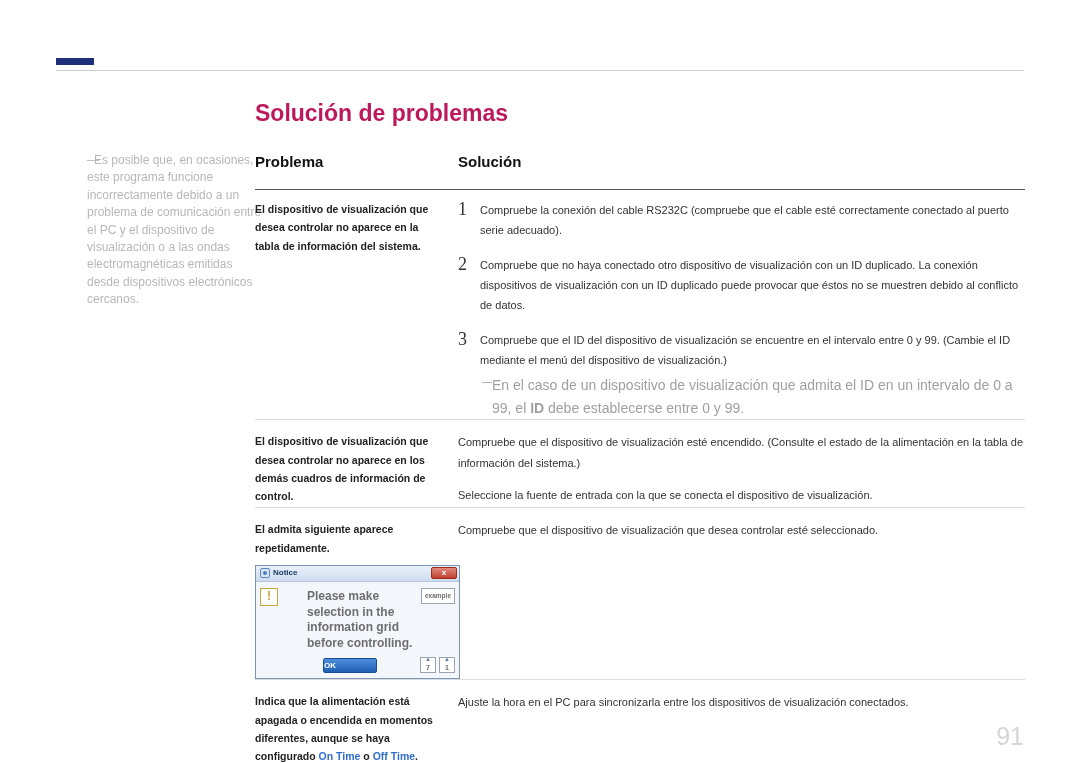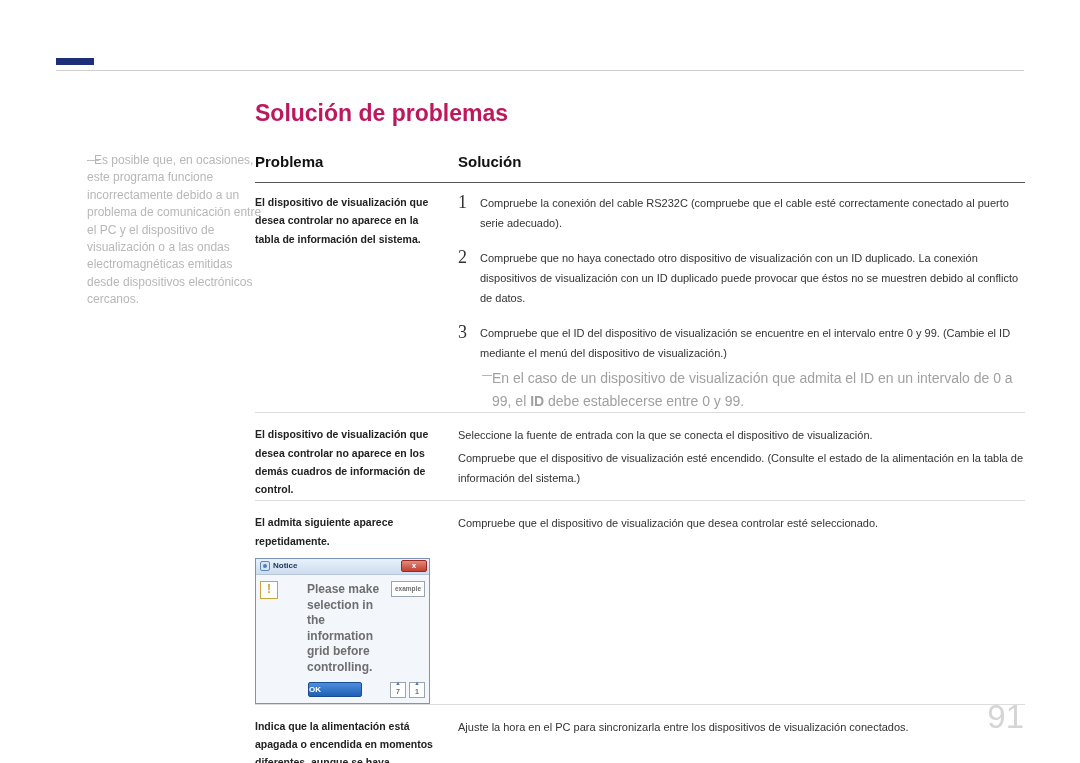--- a/index.html
+++ b/index.html
@@ -5,53 +5,53 @@
   * { box-sizing: border-box; margin: 0; padding: 0; }
   html, body { width: 1080px; height: 763px; background: #ffffff; font-family: "Segoe UI", "Helvetica Neue", Arial, sans-serif; color: #2b2b2b; }
   .page { position: relative; width: 1080px; height: 763px; }
   .accent { position: absolute; left: 56px; top: 58px; width: 38px; height: 7px; background: #1e2f7a; }
   .rule-top { position: absolute; left: 56px; top: 70px; width: 968px; height: 1px; background: #cfcfcf; }
   .sidenote { position: absolute; left: 56px; top: 152px; width: 175px; font-size: 12px; line-height: 1.45; color: #b7b7b7; margin-left: 31px; }
   .sidenote .dash { display: inline-block; width: 7px; }
   .main { position: absolute; left: 255px; top: 100px; width: 770px; }
   h1 { font-size: 23px; font-weight: 700; color: #be185d; margin-bottom: 26px; }
   .tbl { width: 100%; }
-  .thead { display: flex; border-bottom: 1px solid #555; padding-bottom: 12px; margin-bottom: 10px; }
+  .thead { display: flex; border-bottom: 1px solid #555; padding-bottom: 19px; margin-bottom: 10px; }
   .th-prob { width: 203px; font-size: 15px; font-weight: 700; color: #111; }
   .th-sol  { flex: 1; font-size: 15px; font-weight: 700; color: #111; }
   .row { display: flex; }
   .row.sep { border-bottom: 1px solid #dcdcdc; margin-bottom: 12px; }
   .col-prob { width: 203px; padding-right: 14px; font-size: 10.5px; font-weight: 700; line-height: 1.75; color: #222; }
   .col-prob .link { color: #2f6dd0; font-weight: 700; }
   .col-sol { flex: 1; }
   .step { display: flex; margin-bottom: 14px; }
   .stepnum { width: 22px; font-family: Georgia, "Times New Roman", serif; font-size: 18px; color: #333; line-height: 1.1; flex-shrink: 0; }
   .steptext { flex: 1; font-size: 11px; color: #333; line-height: 1.85; }
   .subnote-wrap { display: flex; margin-top: 4px; margin-left: 24px; }
   .subnote-dash { width: 10px; color: #a0a0a0; font-size: 10px; line-height: 1.6; }
   .subnote { flex: 1; font-size: 14px; color: #a0a0a0; line-height: 1.6; }
   .subnote .bold { font-weight: 700; }
   .solline { font-size: 11px; color: #333; line-height: 1.85; margin-bottom: 12px; }
   
-  .dlg { margin-top: 8px; width: 175px; border: 1px solid #7a95b6; background: #f3f6fb; font-size: 8px; font-family: Tahoma, Arial, sans-serif; }
+  .dlg { margin-top: 8px; width: 205px; border: 1px solid #7a95b6; background: #f3f6fb; font-size: 8px; font-family: Tahoma, Arial, sans-serif; }
   .dlg-title { display: flex; align-items: center; height: 16px; padding: 0 2px 0 4px; background: linear-gradient(#e9f1fb,#cddcef); border-bottom: 1px solid #b7c6da; }
   .dlg-ico { width: 10px; height: 10px; background: #d8e4f2; border: 1px solid #5f86b8; border-radius: 2px; margin-right: 3px; position: relative; }
   .dlg-ico::after { content: ""; position: absolute; left: 2px; top: 2px; width: 4px; height: 4px; background: #4a80c2; border-radius: 50%; }
   .dlg-title-text { flex: 1; color: #1b3960; font-size: 8px; }
   .dlg-close { width: 26px; height: 12px; background: linear-gradient(#e28a7e,#c23f2f); border: 1px solid #9b2a1d; border-radius: 2px; color: #fff; text-align: center; line-height: 10px; font-size: 8px; font-weight: bold; }
   .dlg-body { display: flex; padding: 6px 4px 4px 4px; }
   .dlg-warn { width: 18px; height: 18px; border: 1px solid #caa53a; background: #fff; display: flex; align-items: center; justify-content: center; color: #caa53a; font-weight: bold; font-size: 12px; margin-right: 5px; flex-shrink: 0; }
   .dlg-msg { flex: 1; color: #6e6e6e; font-size: 12px; line-height: 1.3; padding-top: 1px; margin-left: 24px; }
   .dlg-example { width: 34px; height: 16px; border: 1px solid #9aa4af; background: #fff; color: #6e6e6e; font-size: 6.5px; display: flex; align-items: center; justify-content: center; margin-left: 3px; flex-shrink: 0; }
   .dlg-foot { display: flex; justify-content: space-between; align-items: center; padding: 2px 4px 5px 4px; }
   .dlg-ok { width: 54px; height: 15px; margin: 0 auto; background: linear-gradient(#4f8edc,#1f5fb5); border: 1px solid #184d93; border-radius: 2px; color: #fff; font-size: 8px; line-height: 14px; font-weight: bold; }
   .dlg-spin { display: flex; gap: 3px; }
   .dlg-spin-cell { width: 16px; height: 16px; border: 1px solid #9aa4af; background: #fff; display: flex; flex-direction: column; align-items: center; justify-content: center; color: #6e6e6e; font-size: 7px; position: relative; }
   .dlg-spin-cell .arr { font-size: 6px; line-height: 5px; color: #5b7aa1; }
-  .pagenum { position: absolute; right: 56px; bottom: 27px; font-size: 33px; color: #d5d5d5; font-weight: 300; }
+  .pagenum { position: absolute; right: 56px; bottom: 12px; font-size: 25px; color: #d5d5d5; font-weight: 300; }
 </style>
 </head>
 <body>
 
 <div class="page">
   <div class="accent"></div>
   <div class="rule-top"></div>
 
   <div class="sidenote">
     <span class="dash">―</span><span>Es posible que, en ocasiones, este programa funcione incorrectamente debido a un problema de comunicación entre el PC y el dispositivo de visualización o a las ondas electromagnéticas emitidas desde dispositivos electrónicos cercanos.</span>
@@ -86,22 +86,22 @@
             <div class="subnote">
               <span>En el caso de un dispositivo de visualización que admita el ID en un intervalo de 0 a 99, el </span><span class="bold">ID</span><span> debe establecerse entre 0 y 99.</span>
             </div>
           </div>
         </div>
       </div>
 
       <div class="row sep">
         <div class="col-prob">El dispositivo de visualización que desea controlar no aparece en los demás cuadros de información de control.</div>
         <div class="col-sol">
+          <div class="solline">Compruebe que el dispositivo de visualización esté encendido. (Consulte el estado de la alimentación en la tabla de información del sistema.)</div>
           <div class="solline" style="margin-bottom:2px;">Seleccione la fuente de entrada con la que se conecta el dispositivo de visualización.</div>
-          <div class="solline">Compruebe que el dispositivo de visualización esté encendido. (Consulte el estado de la alimentación en la tabla de información del sistema.)</div>
         </div>
       </div>
 
       <div class="row sep">
         <div class="col-prob">
           <span>El admita siguiente aparece repetidamente.</span>
           <div class="dlg">
             <div class="dlg-title">
               <span class="dlg-ico"></span>
               <span class="dlg-title-text">Notice</span>

